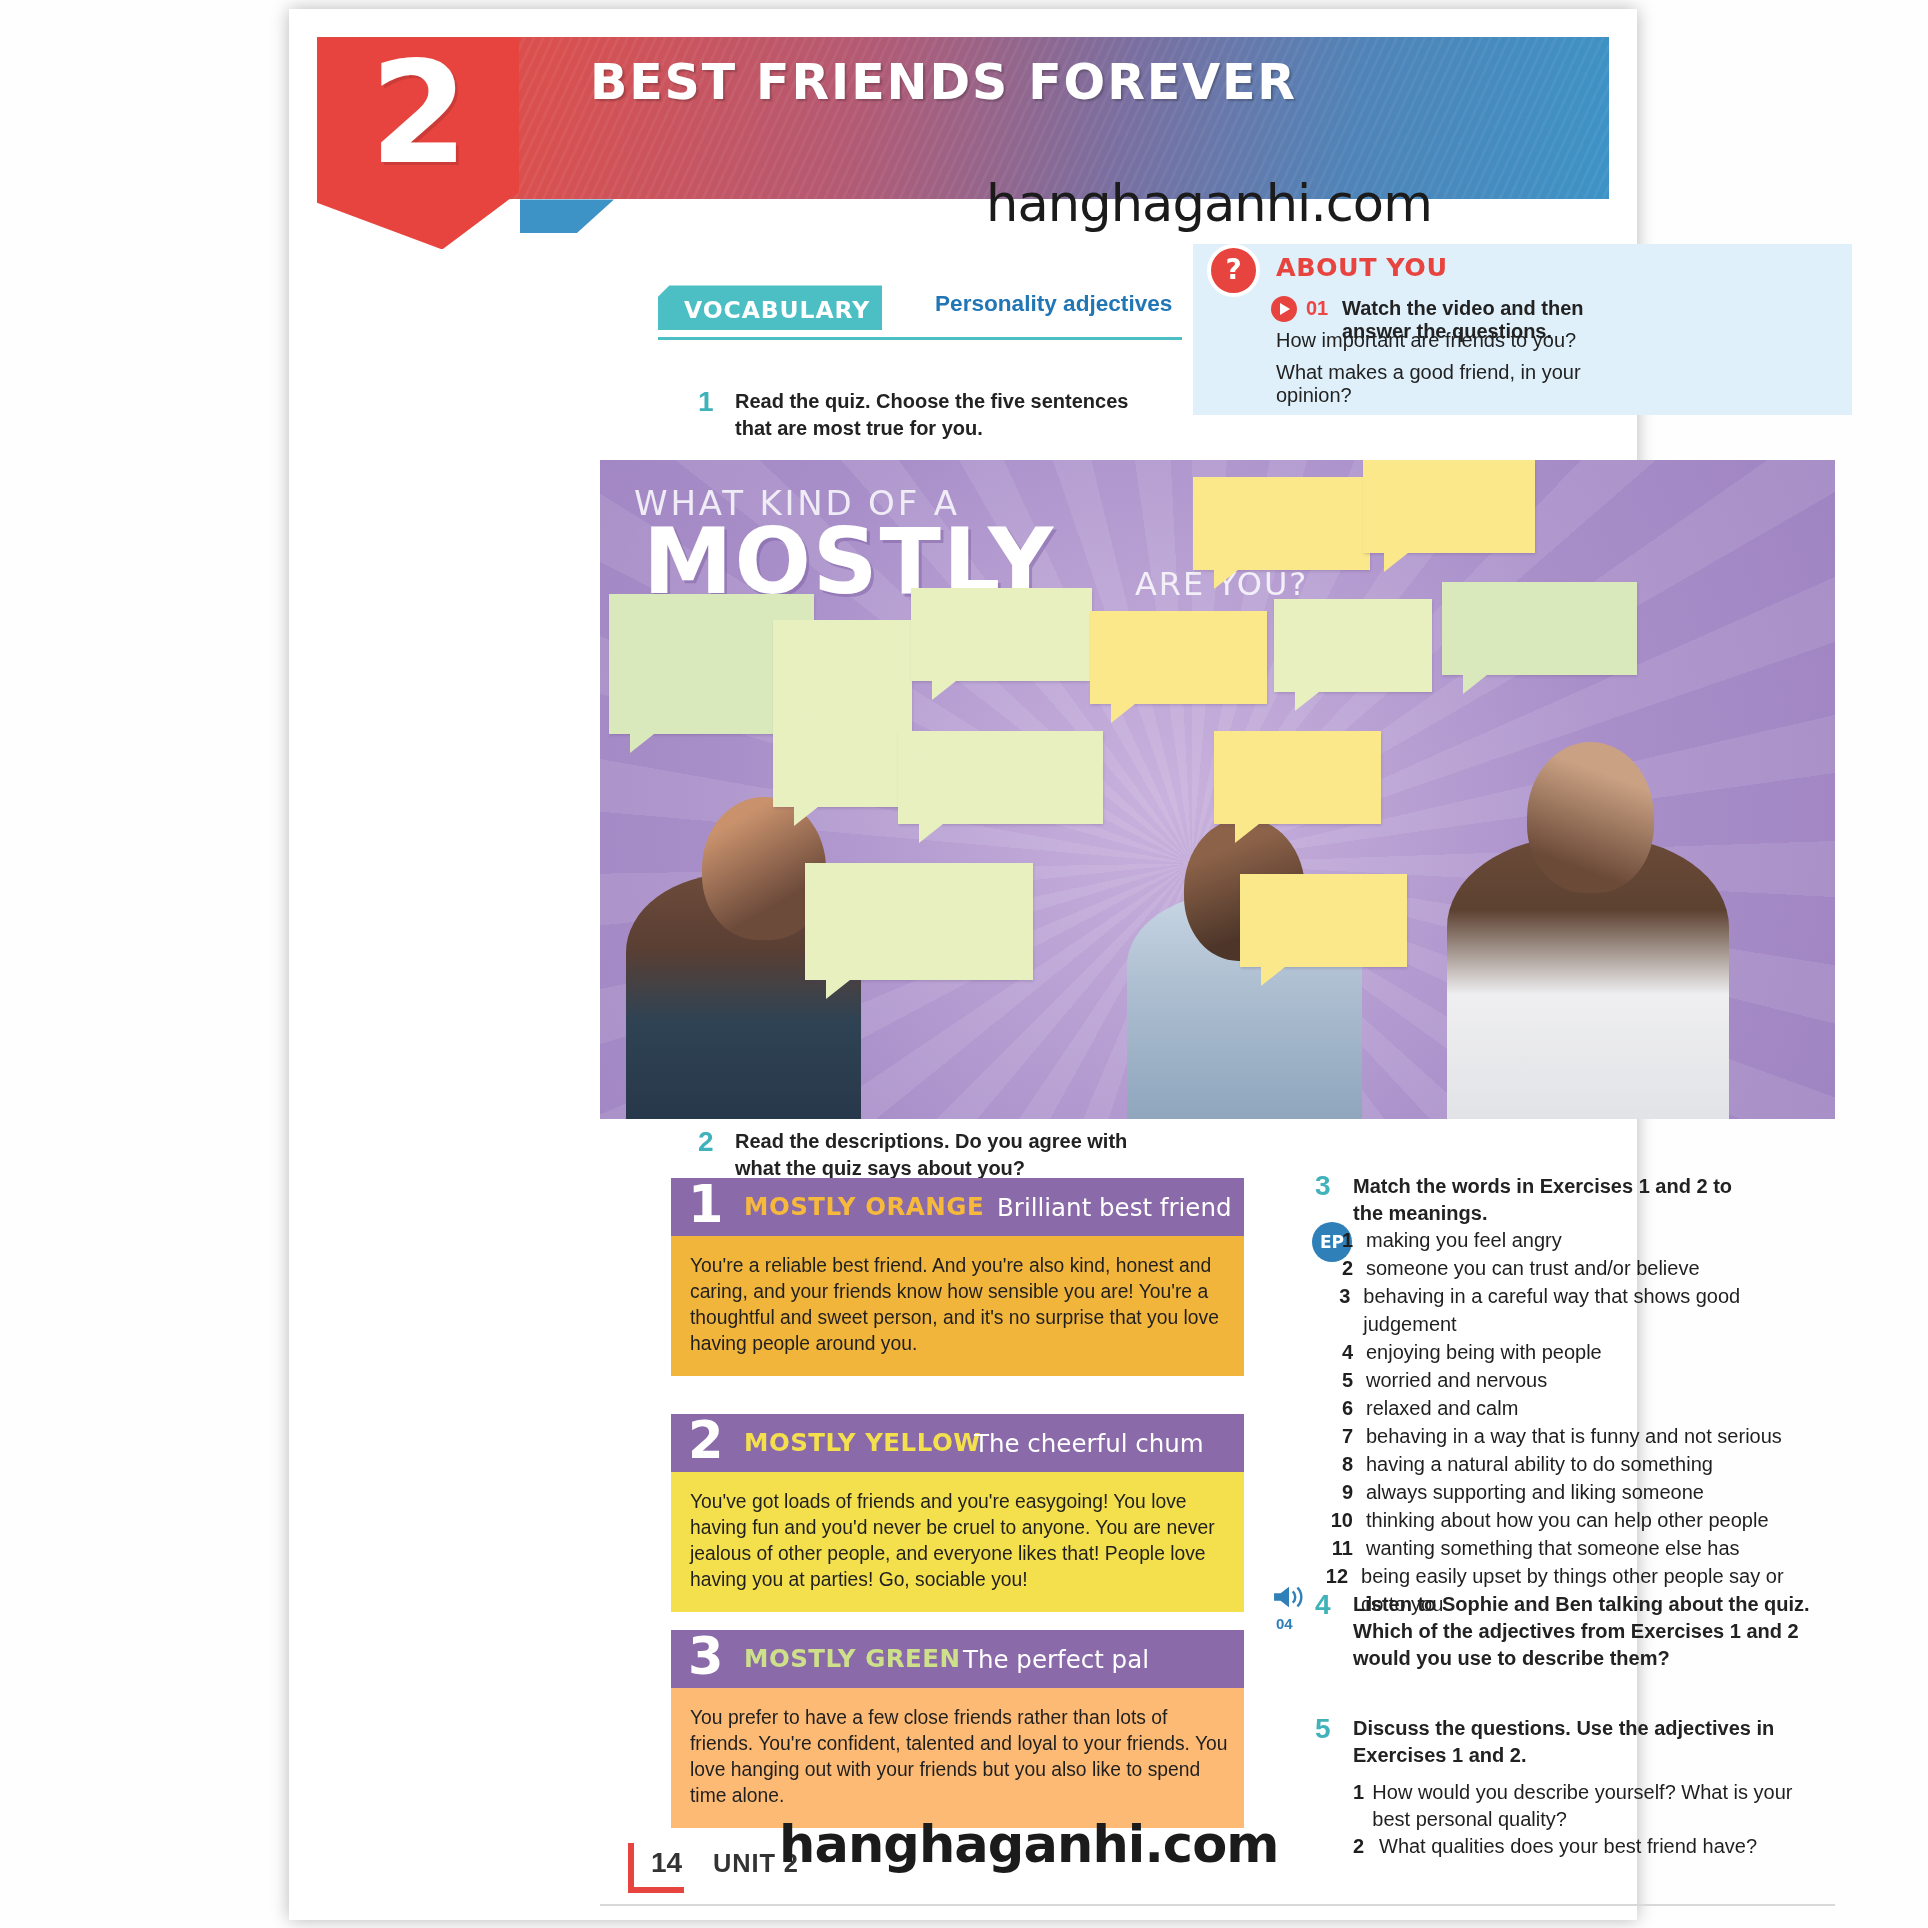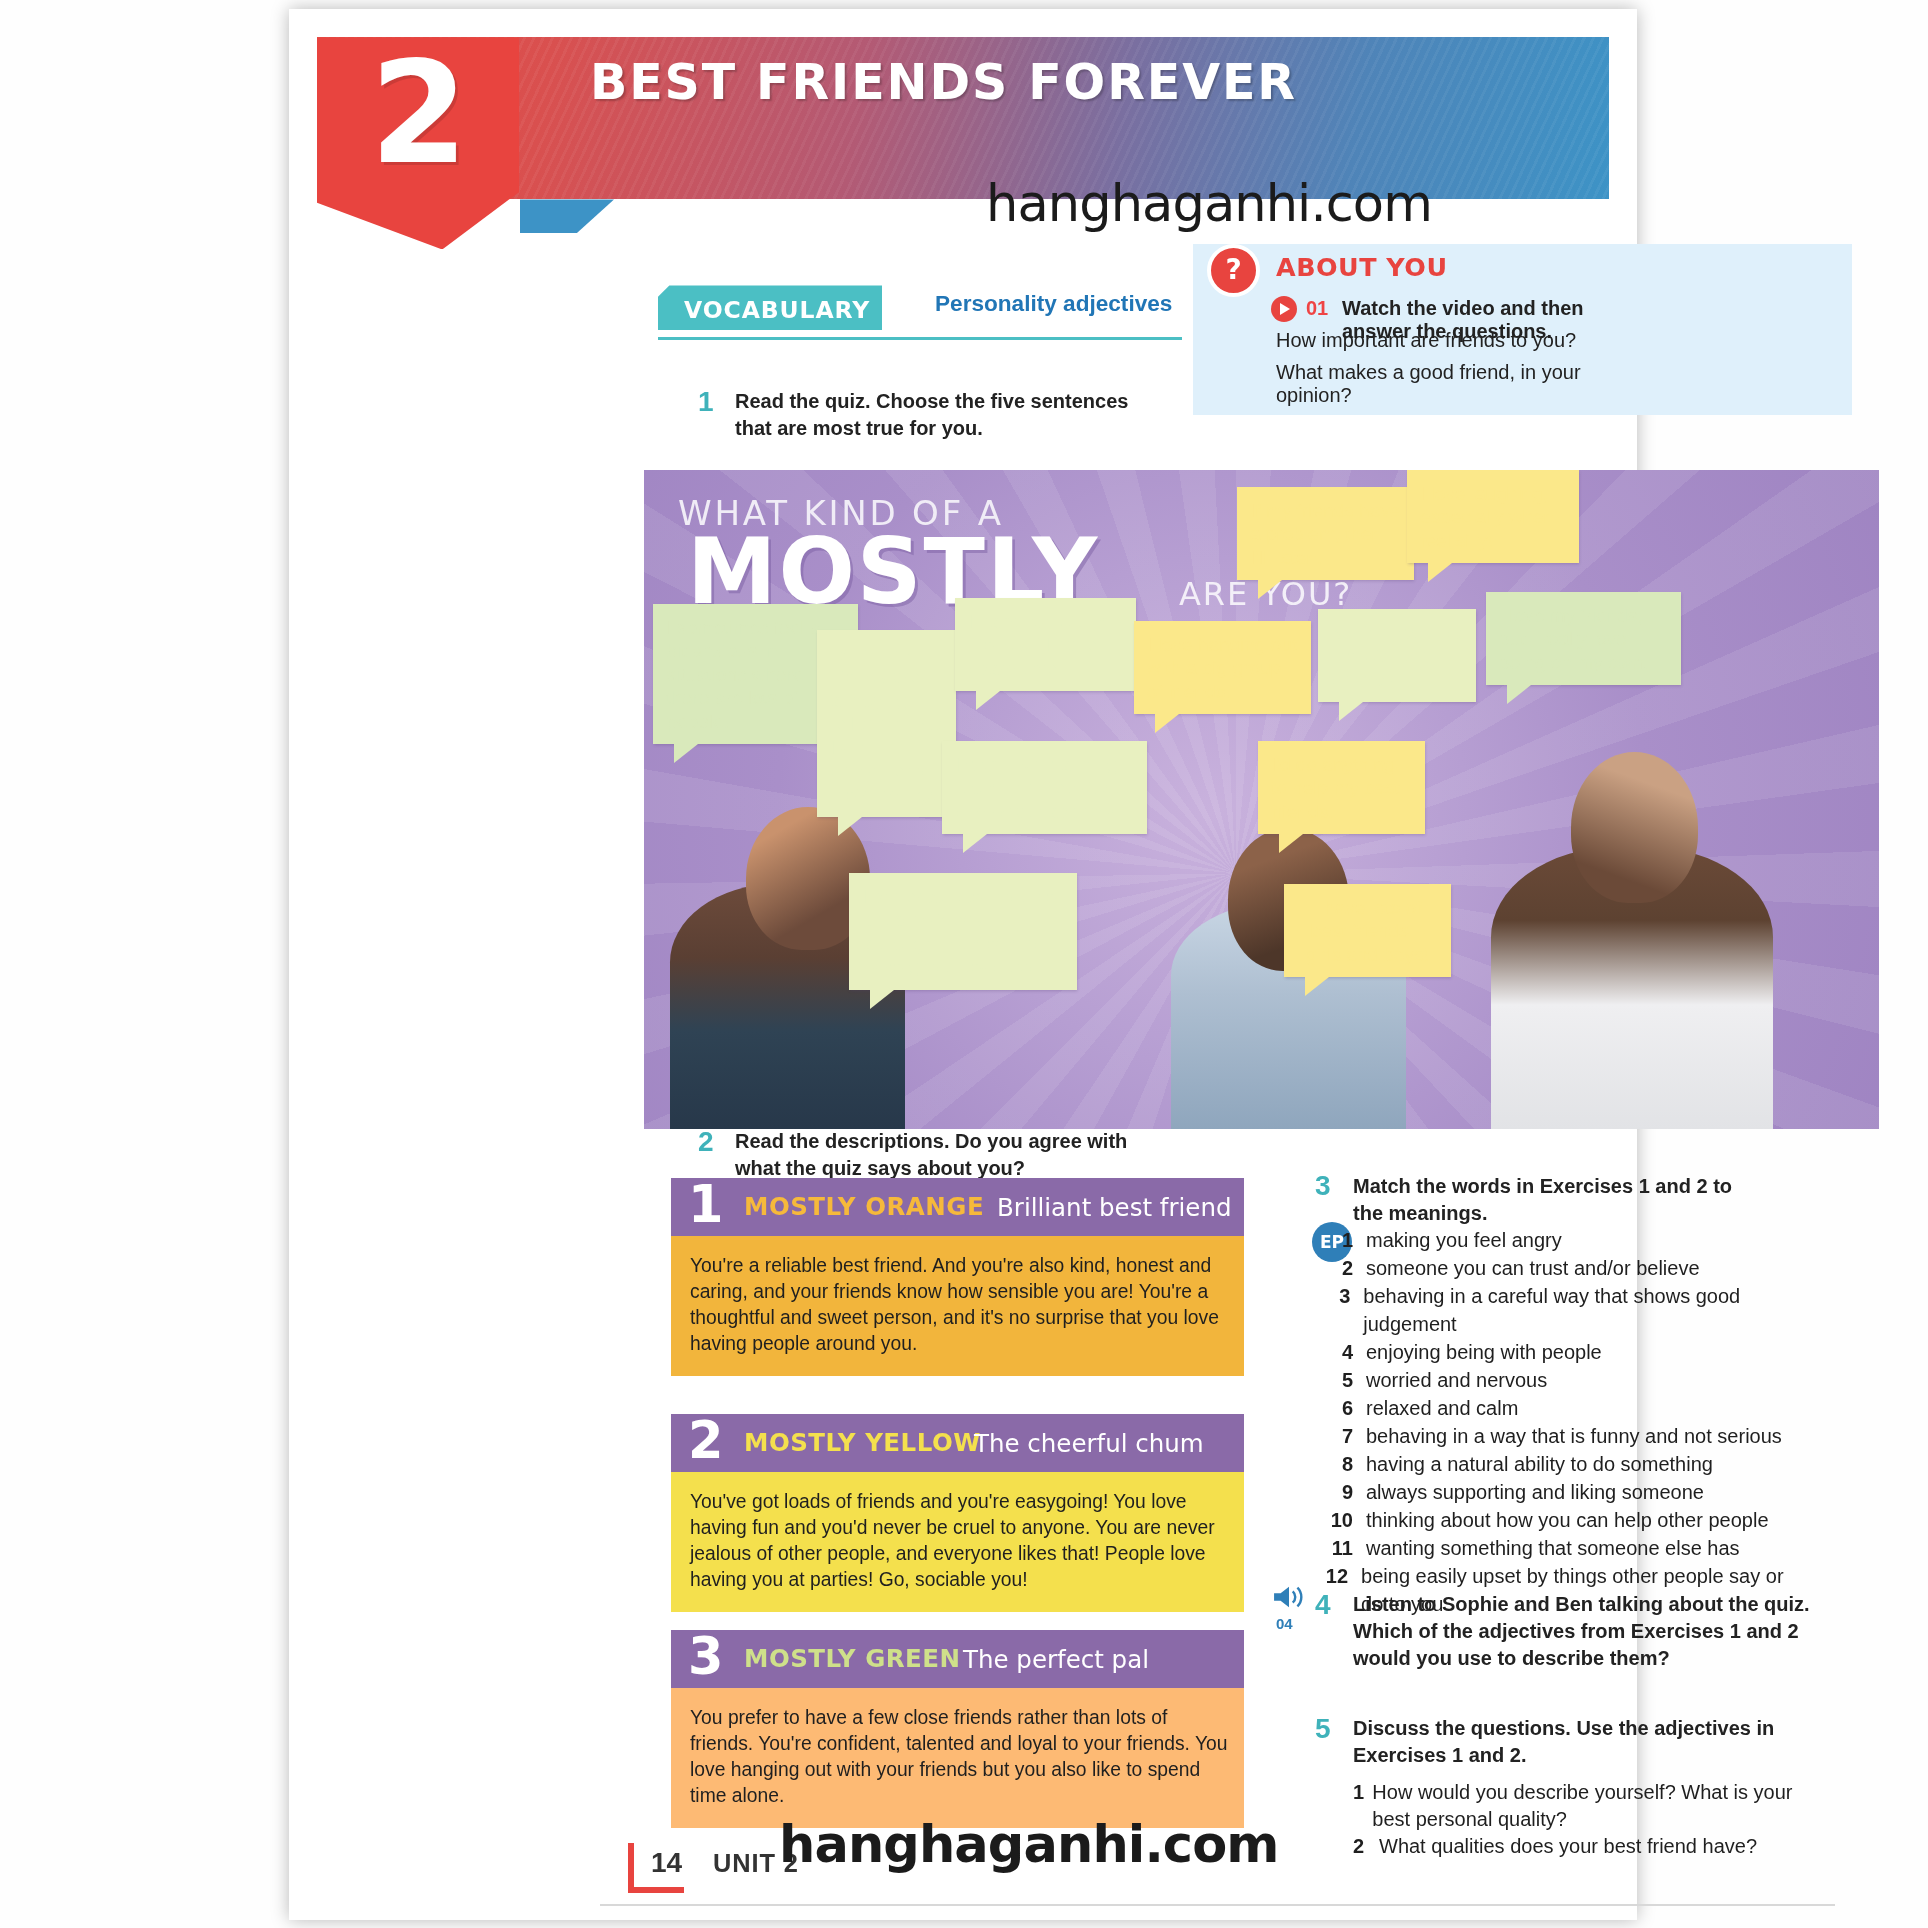--- a/index.html
+++ b/index.html
@@ -251,27 +251,26 @@
     left: 987px;
     top: 352px;
     font-size: 20px;
     color: #222;
   }
 
   
   .poster {
     position: absolute;
     left: 311px;
-    top: 461px;
+    top: 451px;
     width: 1235px;
     height: 659px;
     background:
       radial-gradient(circle at 46% 52%, #c9b2dd 0%, #b69ed2 34%, #a98fc9 58%, #9f84c2 100%);
     overflow: hidden;
-    margin-left: 44px;
   }
   .poster .rays {
     position: absolute;
     left: -188px; top: -282px;
     width: 1695px; height: 1318px;
     background: repeating-conic-gradient(from 0deg at 46% 52%,
       rgba(255,255,255,0.09) 0deg 5deg, rgba(255,255,255,0) 5deg 11deg);
   }
   .poster-head1 {
     position: absolute;

